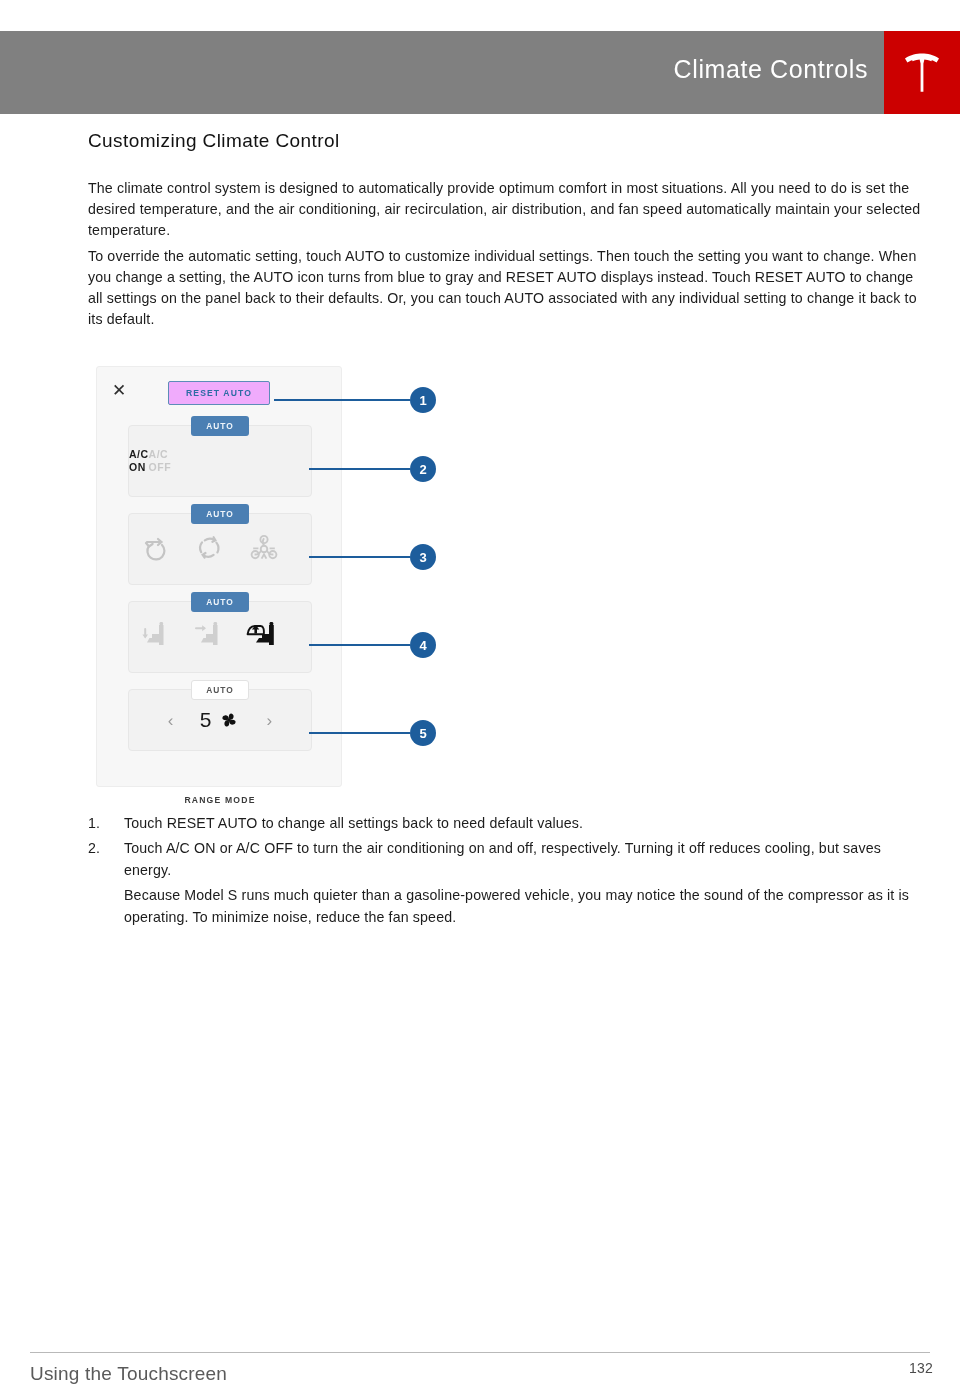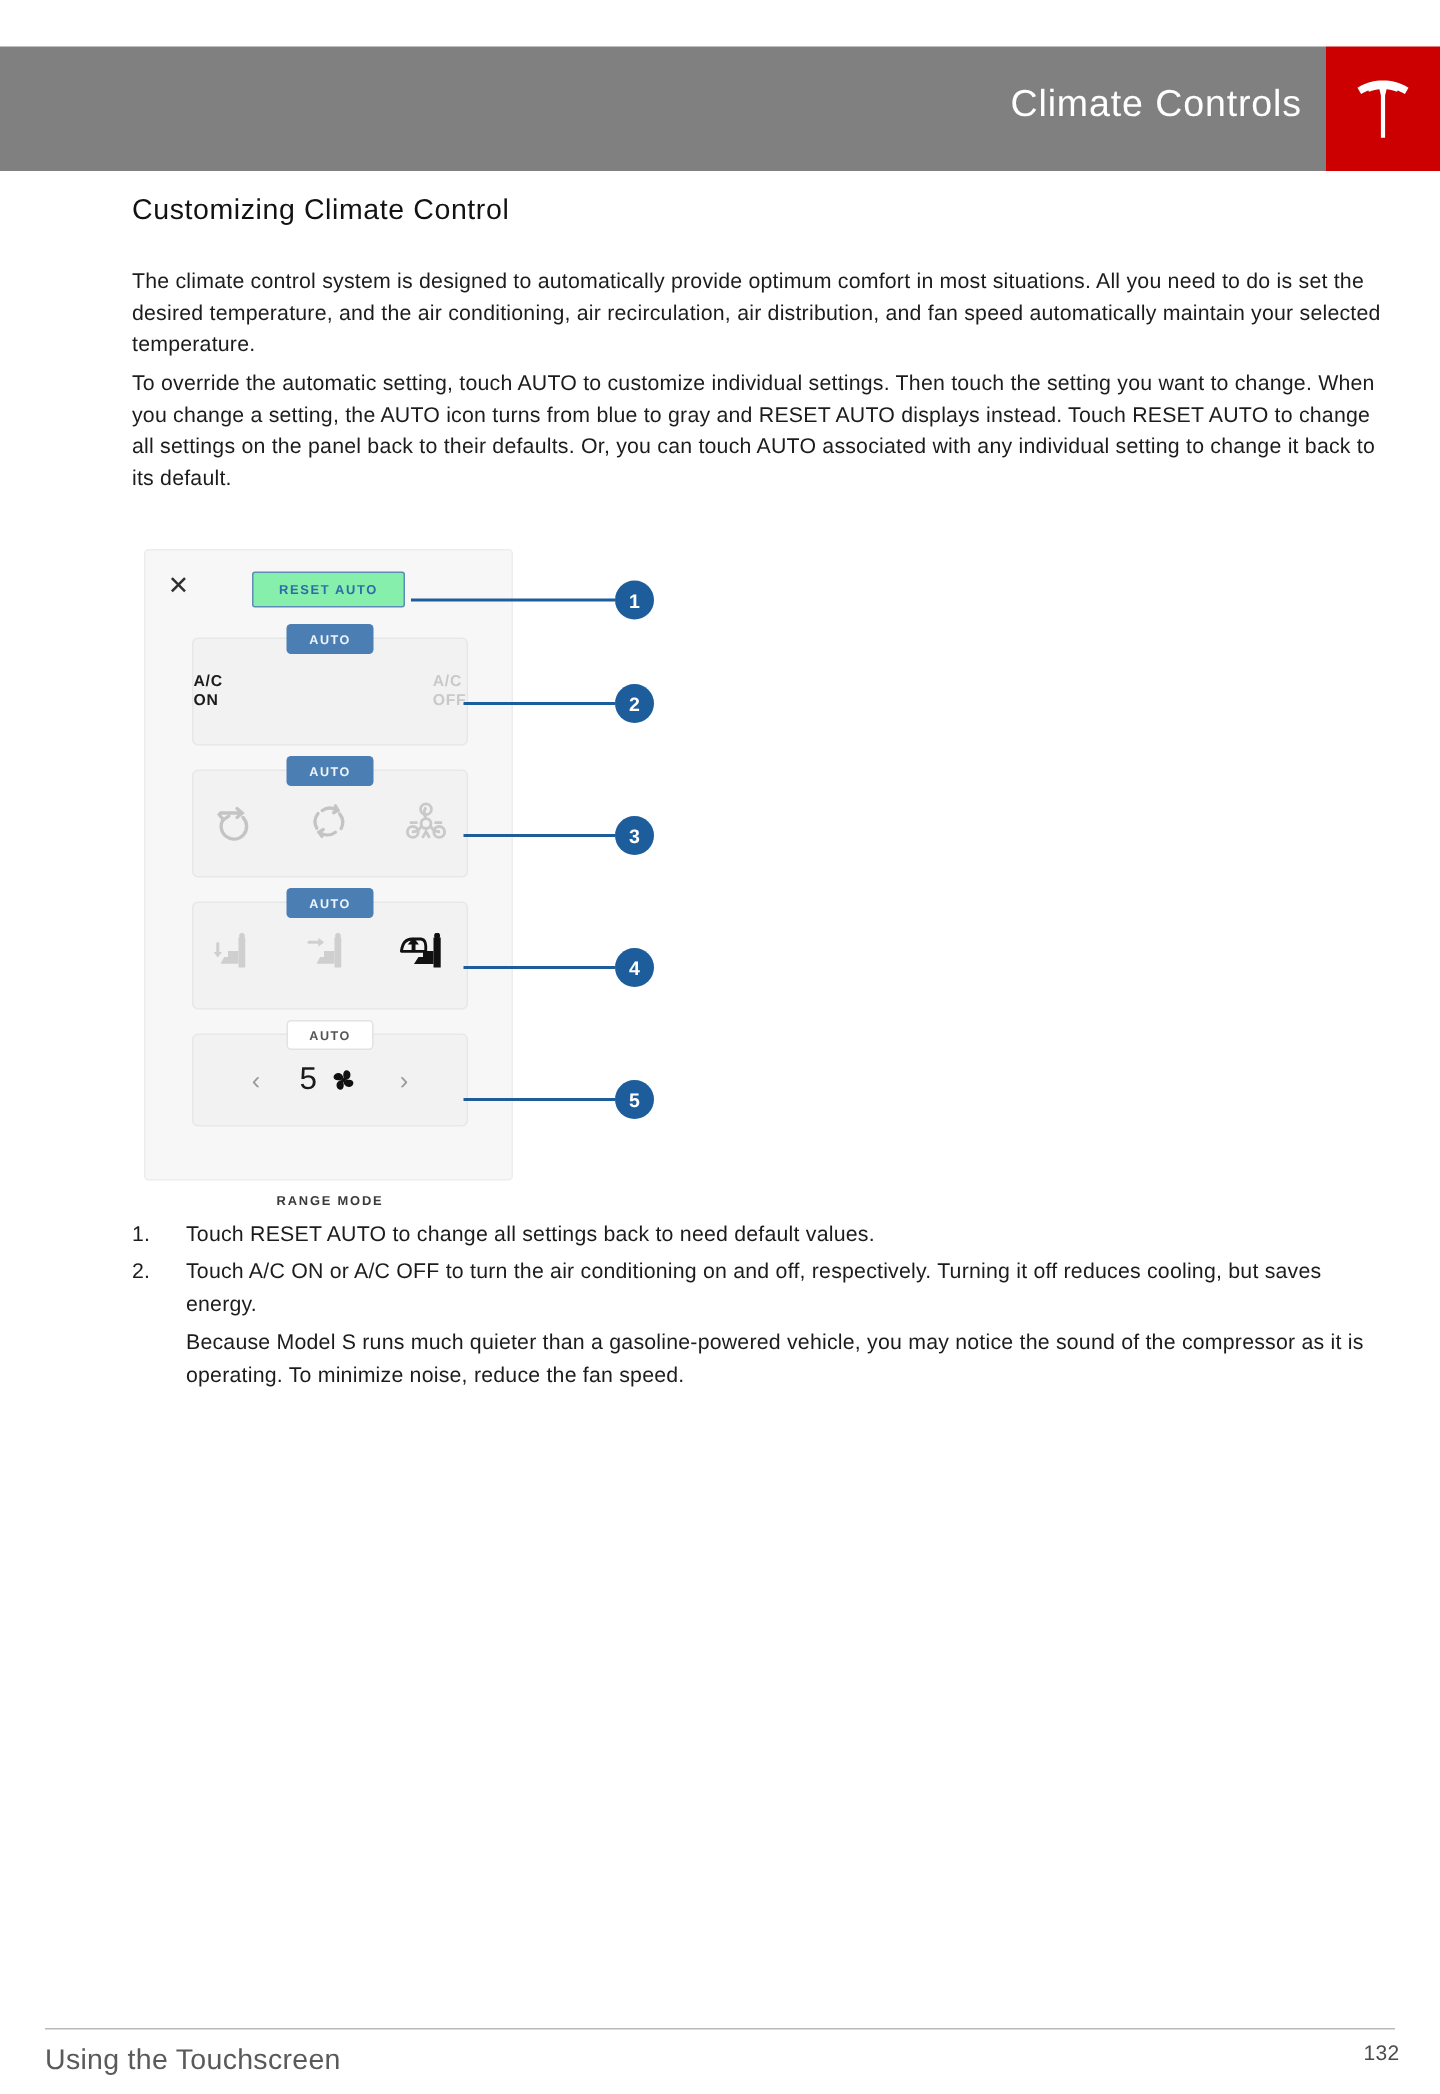--- a/index.html
+++ b/index.html
@@ -109,21 +109,21 @@
     line-height: 16px;
     text-align: center;
     font-weight: 300;
   }
   .reset-auto {
     position: absolute;
     left: 71px; top: 14px;
     width: 102px; height: 24px;
     border: 1px solid #5d8cb8;
     border-radius: 2px;
-    background: #86efac;
+    background: #f0abfc;
     color: #2d6ca4;
     font-size: 8.6px;
     letter-spacing: 1.1px;
     font-weight: 600;
     display: flex;
     align-items: center;
     justify-content: center;
   }
 
   .group {
@@ -161,21 +161,21 @@
     background: #ffffff;
     border: 1px solid #e2e2e2;
     color: #555555;
   }
 
   .row {
     position: absolute;
     left: 0; right: 0; top: 0; bottom: 0;
     display: flex;
     align-items: center;
-    justify-content: space-between;
+    justify-content: flex-start;
   }
   .ac-label {
     font-size: 10.5px;
     font-weight: 700;
     line-height: 13px;
     letter-spacing: 0.5px;
     text-align: left;
   }
   .ac-on  { color: #1a1a1a; }
   .ac-off { color: #c9c9c9; }

